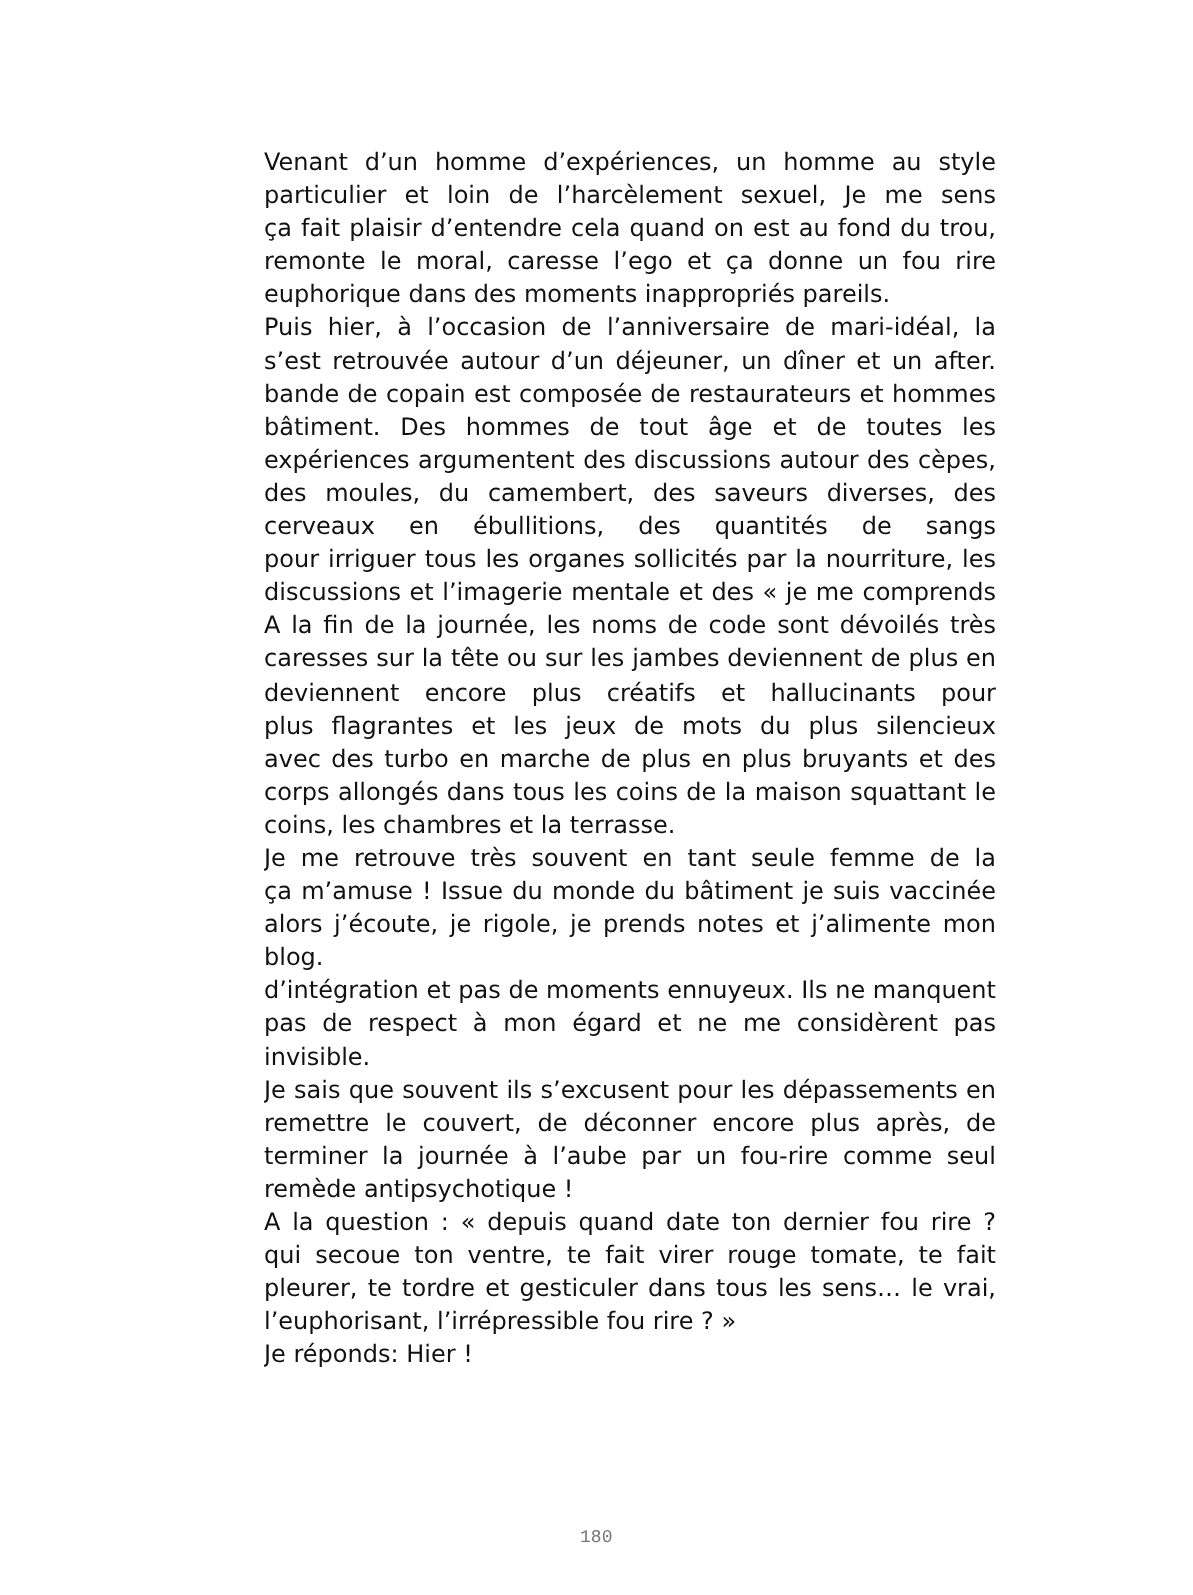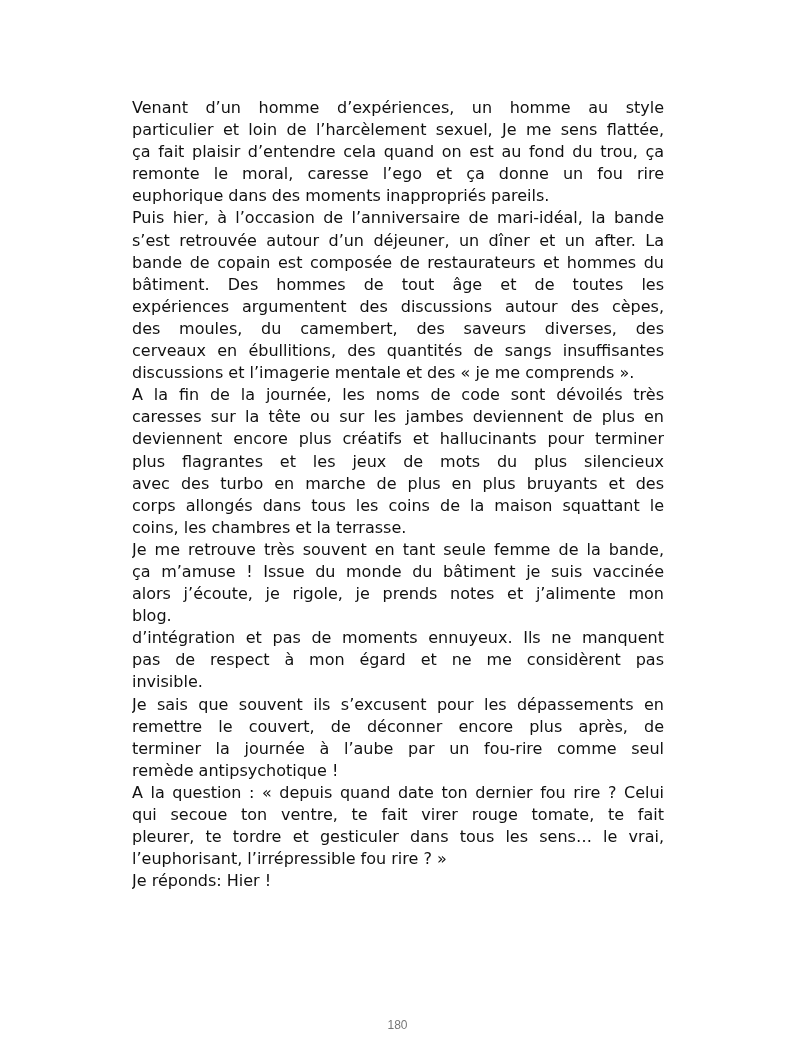--- a/index.html
+++ b/index.html
@@ -31,31 +31,32 @@
       color: #111111;
     }
     .line {
       display: block;
       white-space: nowrap;
       height: 22.1px;
       text-align: justify;
       text-align-last: justify;
       white-space: normal;
       overflow: hidden;
+      margin-left: 44px;
     }
     .line.last {
       text-align-last: left;
     }
     .page-number {
       position: absolute;
       left: 0;
       width: 795px;
       top: 1018px;
       text-align: center;
-      font-family: Liberation Sans, sans-serif;
+      font-family: Liberation Mono, monospace;
       font-size: 12px;
       color: #777777;
     }
   </style>
 </head>
 <body>
 
 <div class="page">
   <div class="text-block" id="text-block">
       <div class="paragraph">
@@ -66,20 +67,21 @@
         <span class="line last">euphorique dans des moments inappropriés pareils.</span>
       </div>
       <div class="paragraph">
         <span class="line">Puis hier, à l’occasion de l’anniversaire de mari-idéal, la bande</span>
         <span class="line">s’est retrouvée autour d’un déjeuner, un dîner et un after. La</span>
         <span class="line">bande de copain est composée de restaurateurs et hommes du</span>
         <span class="line">bâtiment. Des hommes de tout âge et de toutes les</span>
         <span class="line">expériences argumentent des discussions autour des cèpes,</span>
         <span class="line">des moules, du camembert, des saveurs diverses, des</span>
         <span class="line">cerveaux en ébullitions, des quantités de sangs insuffisantes</span>
+        <span class="line">pour irriguer tous les organes sollicités par la nourriture, les</span>
         <span class="line last">discussions et l’imagerie mentale et des « je me comprends ».</span>
       </div>
       <div class="paragraph">
         <span class="line">A la fin de la journée, les noms de code sont dévoilés très</span>
         <span class="line">caresses sur la tête ou sur les jambes deviennent de plus en</span>
         <span class="line">deviennent encore plus créatifs et hallucinants pour terminer</span>
         <span class="line">plus flagrantes et les jeux de mots du plus silencieux</span>
         <span class="line">avec des turbo en marche de plus en plus bruyants et des</span>
         <span class="line">corps allongés dans tous les coins de la maison squattant le</span>
         <span class="line last">coins, les chambres et la terrasse.</span>

